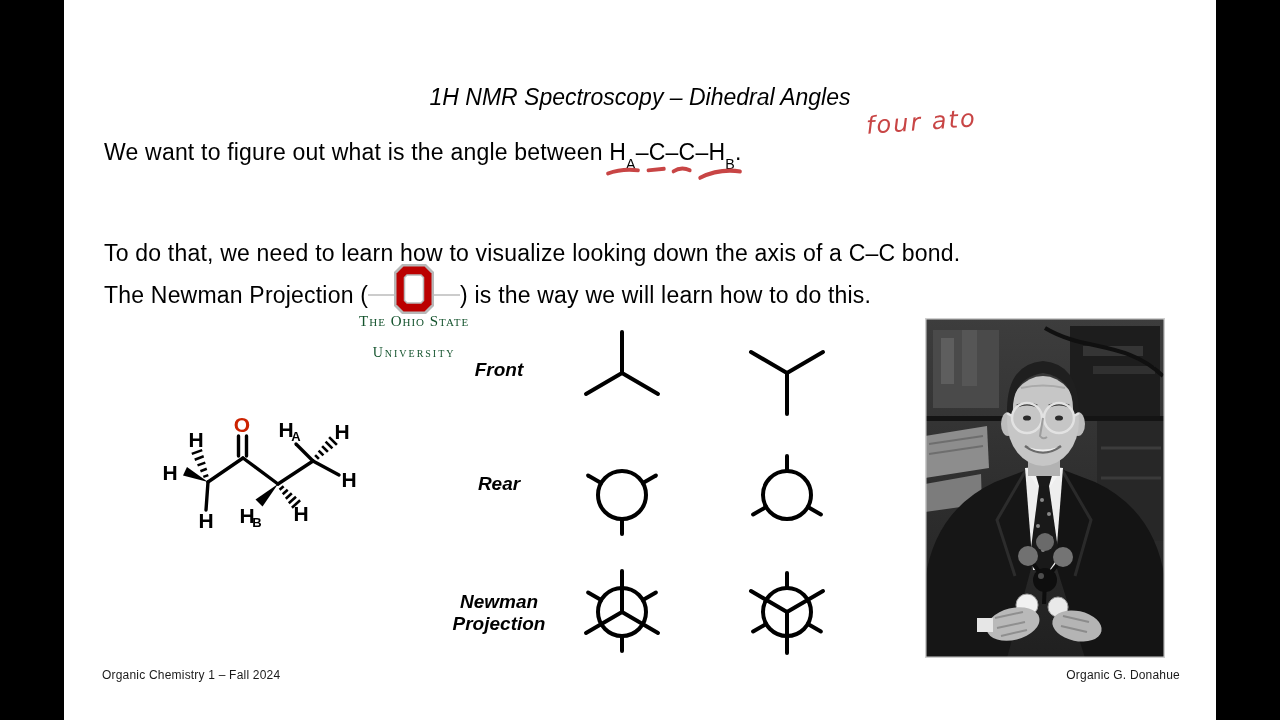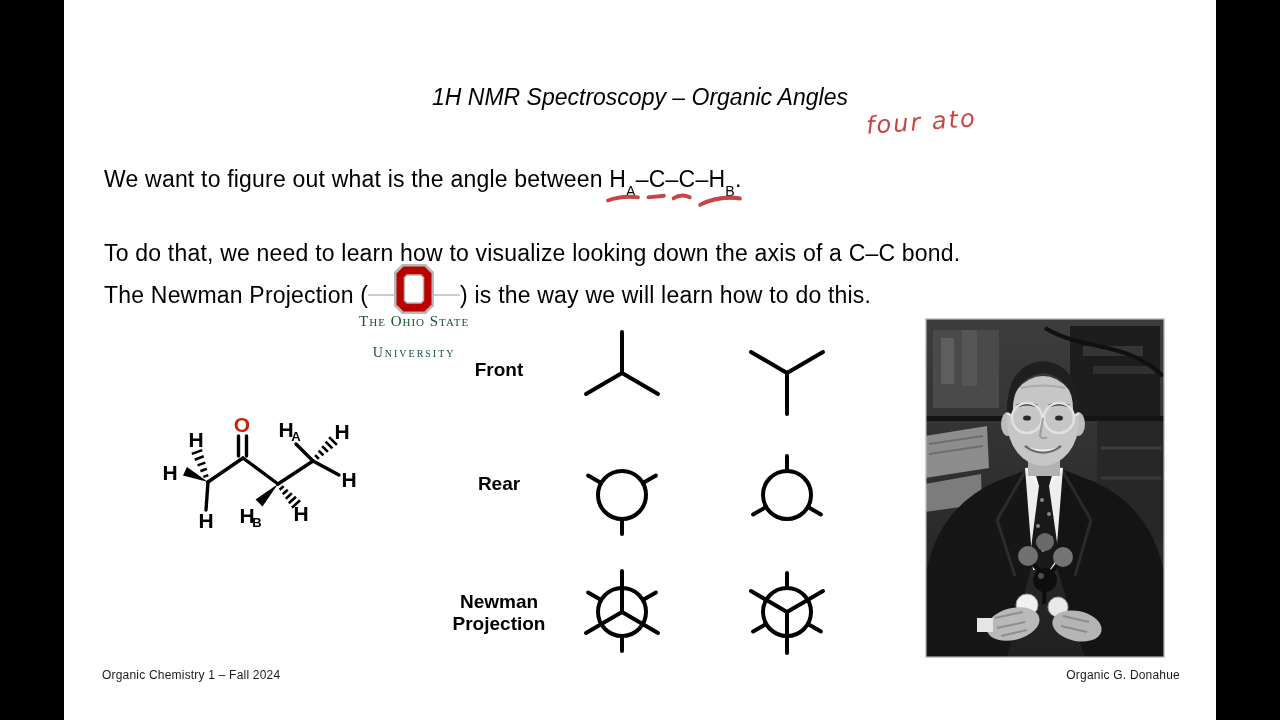--- a/index.html
+++ b/index.html
@@ -5,21 +5,21 @@
   html,body{margin:0;padding:0;background:#000;}
   .stage{position:relative;width:1280px;height:720px;background:#000;overflow:hidden;
          font-family:"Liberation Sans",sans-serif;color:#000;}
   .letterbox{position:absolute;top:0;width:64px;height:720px;background:#000;}
   .letterbox.left{left:0;} .letterbox.right{right:0;}
   .slide{position:absolute;left:64px;top:0;width:1152px;height:720px;background:#ffffff;}
 
   .title{position:absolute;top:84px;left:0;width:100%;text-align:center;
          font-size:23px;font-style:italic;}
   .para{position:absolute;left:40px;font-size:23px;letter-spacing:0.2px;white-space:nowrap;}
-  .p1{top:139px;margin-top:27px;} .p2{top:216px;margin-top:24px;} .p3{top:282px;}
+  .p1{top:139px;} .p2{top:216px;margin-top:24px;} .p3{top:282px;}
   .para sub{font-size:0.62em;position:relative;top:3px;}
 
   .formula{position:relative;display:inline-block;}
   .formula svg.underlines{position:absolute;left:-3px;bottom:-12px;width:104%;height:17px;overflow:visible;}
 
   .annotation{position:absolute;left:802px;top:108px;color:#c84545;
               font-family:"DejaVu Sans",sans-serif;font-style:italic;font-size:24px;
               letter-spacing:2px;transform:rotate(-4deg);}
 
   .osu-spacer{display:inline-block;width:92px;height:2px;position:relative;vertical-align:baseline;}
@@ -28,21 +28,21 @@
   .osu-o{position:absolute;left:50%;top:-37px;transform:translateX(-50%);}
   .osu-wordmark{position:absolute;top:13px;left:50%;transform:translateX(-50%);width:150px;
                 text-align:center;font-family:"Liberation Serif",serif;font-variant:small-caps;
                 color:#14532d;}
   .osu-wordmark .w1{font-size:15px;line-height:15px;letter-spacing:1px;}
   .osu-wordmark .w2{font-size:14px;line-height:15px;letter-spacing:2px;margin-top:16px;}
 
   .molecule{position:absolute;left:76px;top:390px;}
 
   .diag-label{position:absolute;left:360px;width:150px;text-align:center;
-              font-weight:bold;font-size:19px;line-height:22px;}
+              font-weight:bold;font-style:italic;font-size:19px;line-height:22px;}
   .lab-front{top:359px;} .lab-rear{top:473px;} .lab-newman{top:591px;}
 
   .cell{position:absolute;width:90px;height:90px;}
   .c-fl{left:513px;top:328px;} .c-fr{left:678px;top:328px;}
   .c-rl{left:513px;top:450px;} .c-rr{left:678px;top:450px;}
   .c-nl{left:513px;top:567px;} .c-nr{left:678px;top:567px;}
   .cell line{stroke:#000;stroke-width:4;stroke-linecap:round;}
   .cell circle{stroke:#000;stroke-width:4;fill:none;}
 
   .photo{position:absolute;left:861px;top:318px;width:240px;height:340px;}
@@ -57,21 +57,21 @@
 </style>
 </head>
 <body>
 
 <div class="stage">
   <div class="letterbox left"></div>
   <div class="letterbox right"></div>
 
   <div class="slide">
 
-    <div class="title">1H NMR Spectroscopy – Organic Angles</div>
+    <div class="title">1H NMR Spectroscopy – Dihedral Angles</div>
 
     <div class="para p1"><span>We want to figure out what is the angle between </span><span class="formula"><span>H</span><sub>A</sub><span>–C–C–H</span><sub>B</sub><span>.</span>
         <svg class="underlines" viewBox="0 0 170 16" preserveAspectRatio="none">
           <path d="M2,9 Q20,4 40,6" fill="none" stroke="#c84545" stroke-width="3.6" stroke-linecap="round"></path>
           <path d="M52,6 L72,4.5" fill="none" stroke="#c84545" stroke-width="3.6" stroke-linecap="round"></path>
           <path d="M83,7 Q93,2 104,6" fill="none" stroke="#c84545" stroke-width="3.6" stroke-linecap="round"></path>
           <path d="M116,13 Q140,4 166,7" fill="none" stroke="#c84545" stroke-width="3.8" stroke-linecap="round"></path>
         </svg></span></div>
 
     <div class="annotation">four ato</div>

